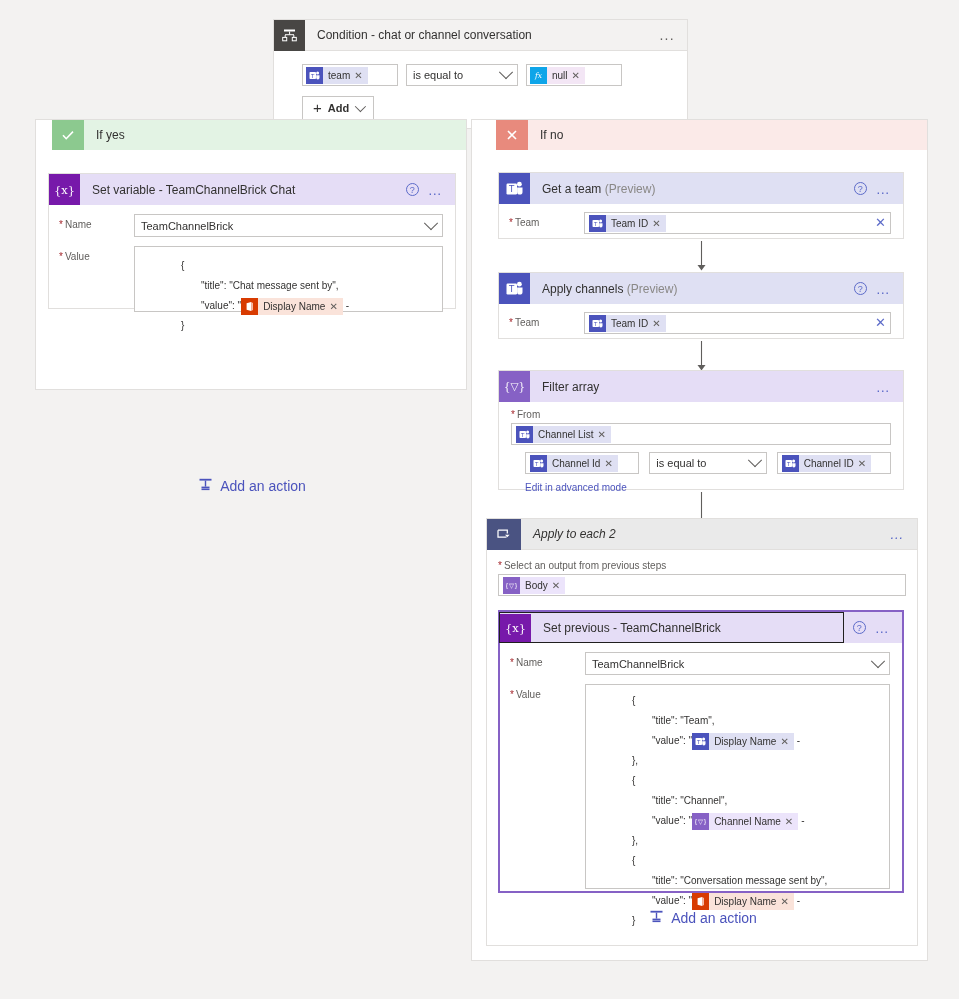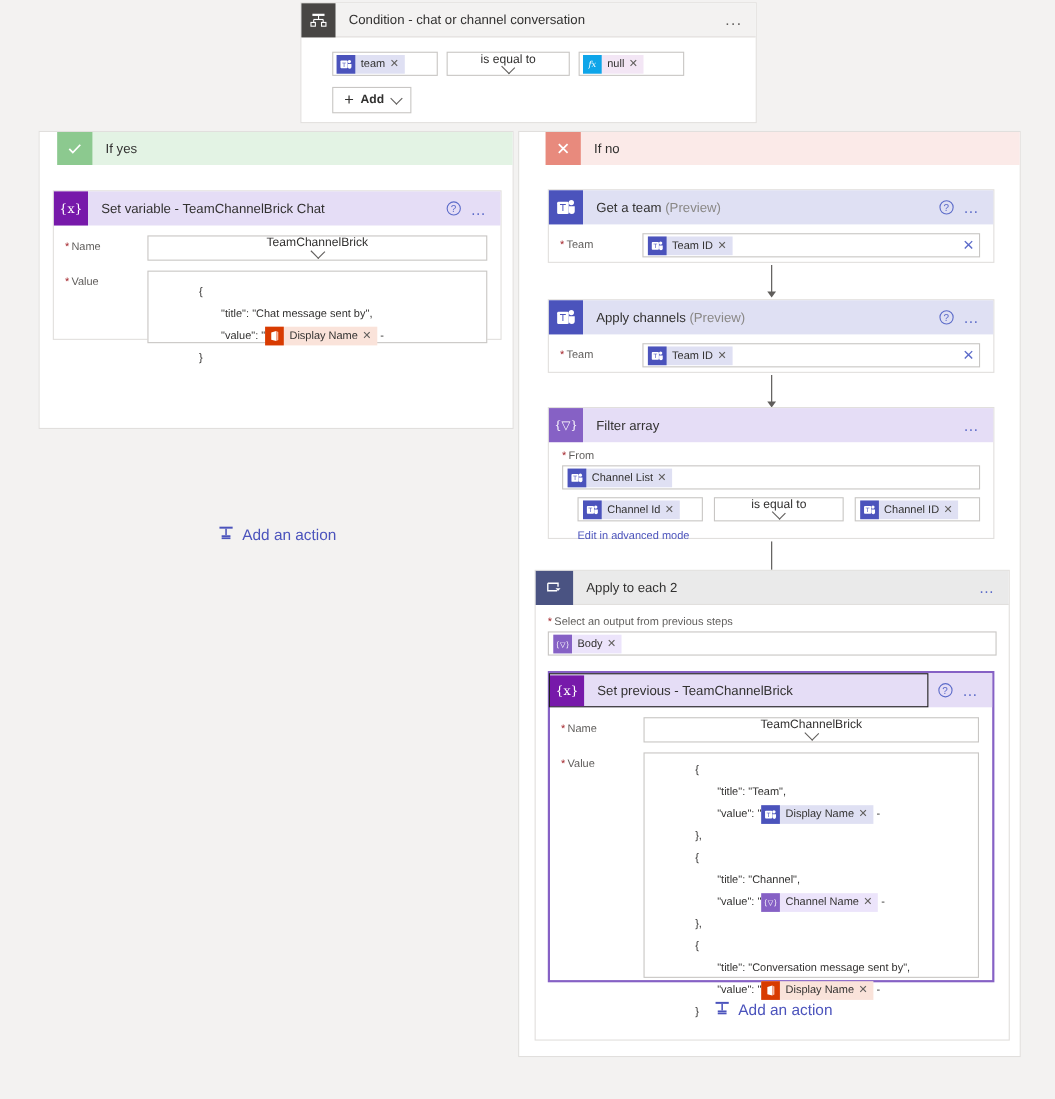--- a/index.html
+++ b/index.html
@@ -31,21 +31,21 @@
 
   
   .row{display:flex;align-items:flex-start;margin-bottom:9px;}
   .row:last-child{margin-bottom:0;}
   .lbl{width:75px;flex:0 0 75px;font-size:10px;color:#605e5c;padding-top:5px;}
   .req:before{content:"*";color:#a4262c;margin-right:2px;font-size:10px;}
   .ctrl{flex:1;}
 
   .input{border:1px solid #c8c6c4;background:#fff;box-sizing:border-box;
          min-height:24px;display:flex;align-items:center;padding:0 6px;font-size:11px;color:#323130;}
-  .input.dd{justify-content:space-between;flex-direction:column;}
+  .input.dd{justify-content:space-between;}
   .chev{width:9px;height:9px;border-right:1.2px solid #605e5c;border-bottom:1.2px solid #605e5c;
         transform:rotate(45deg) translate(-2px,-2px);}
   .clearx{color:#5c6bc9;font-size:13px;line-height:10px;}
 
   
   .token{display:inline-flex;align-items:center;height:17px;font-size:10px;white-space:nowrap;vertical-align:middle;}
   .token .tkicon{width:17px;height:17px;flex:0 0 17px;display:flex;align-items:center;justify-content:center;}
   .token .tklbl{padding:0 4px 0 5px;line-height:17px;}
   .token .tkx{font-size:10px;color:#605e5c;padding-right:5px;line-height:17px;}
   .tk-teams{background:#dfe0f3;}
@@ -80,21 +80,21 @@
   .plus{font-size:15px;font-weight:normal;line-height:14px;}
   .chev-sm{width:7px;height:7px;border-right:1.2px solid #605e5c;border-bottom:1.2px solid #605e5c;
         transform:rotate(45deg) translateY(-2px);}
 
   .link{color:#4b53bc;font-size:10px;}
   .arrowwrap{display:flex;justify-content:center;}
 </style>
 </head>
 <body>
 
-<div class="abs card" style="left:273px;top:2px;width:415px;height:110px;">
+<div class="abs card" style="left:273px;top:19px;width:415px;height:110px;">
   <div class="card-head" style="background:#f3f2f1;border-bottom:1px solid #e1dfdd;">
     <div class="head-icon" style="background:#484644;">
       <svg width="17" height="17" viewBox="0 0 17 17">
         <rect x="3" y="2.5" width="11" height="2" fill="#ffffff"></rect>
         <rect x="8.1" y="4.5" width="1" height="3" fill="#ffffff"></rect>
         <rect x="4" y="7.2" width="9" height="1" fill="#ffffff"></rect>
         <rect x="3.7" y="8" width="1" height="2.2" fill="#ffffff"></rect>
         <rect x="12.3" y="8" width="1" height="2.2" fill="#ffffff"></rect>
         <rect x="1.7" y="10.4" width="4" height="3.4" fill="none" stroke="#ffffff" stroke-width="1"></rect>
         <rect x="11.3" y="10.4" width="4" height="3.4" fill="none" stroke="#ffffff" stroke-width="1"></rect>
@@ -401,21 +401,21 @@
   <div class="abs" style="left:26px;top:372px;width:406px;">
     <div class="arrowwrap">
       <svg width="11" height="40" viewBox="0 0 11 40">
         <path d="M5.5 0v34" stroke="#605e5c" stroke-width="1.1" fill="none"></path>
         <path d="M1.5 33l4 5.5 4-5.5z" fill="#605e5c"></path>
       </svg>
     </div>
   </div>
 
   <div class="abs card" style="left:14px;top:398px;width:432px;height:428px;">
-    <div class="card-head" style="background:#eaeaea;border-bottom:1px solid #e1dfdd;">
+    <div class="card-head" style="background:#eaeaea;border-bottom:1px solid #e1dfdd;font-style:italic;">
       <div class="head-icon" style="background:#4a5382;width:34px;flex:0 0 34px;height:31px;">
         <svg width="18" height="18" viewBox="0 0 18 18">
           <path d="M3 5.2h9.3v3.2" fill="none" stroke="#ffffff" stroke-width="1.25"></path>
           <path d="M3 5.2V12h8.5" fill="none" stroke="#ffffff" stroke-width="1.25"></path>
           <path d="M10 9.7l2.3 2.6 2.3-2.6z" fill="#ffffff"></path>
         </svg>
       </div>
       <div class="title">Apply to each 2</div>
       <div class="head-actions">
         <div class="ellipsis">…</div>

